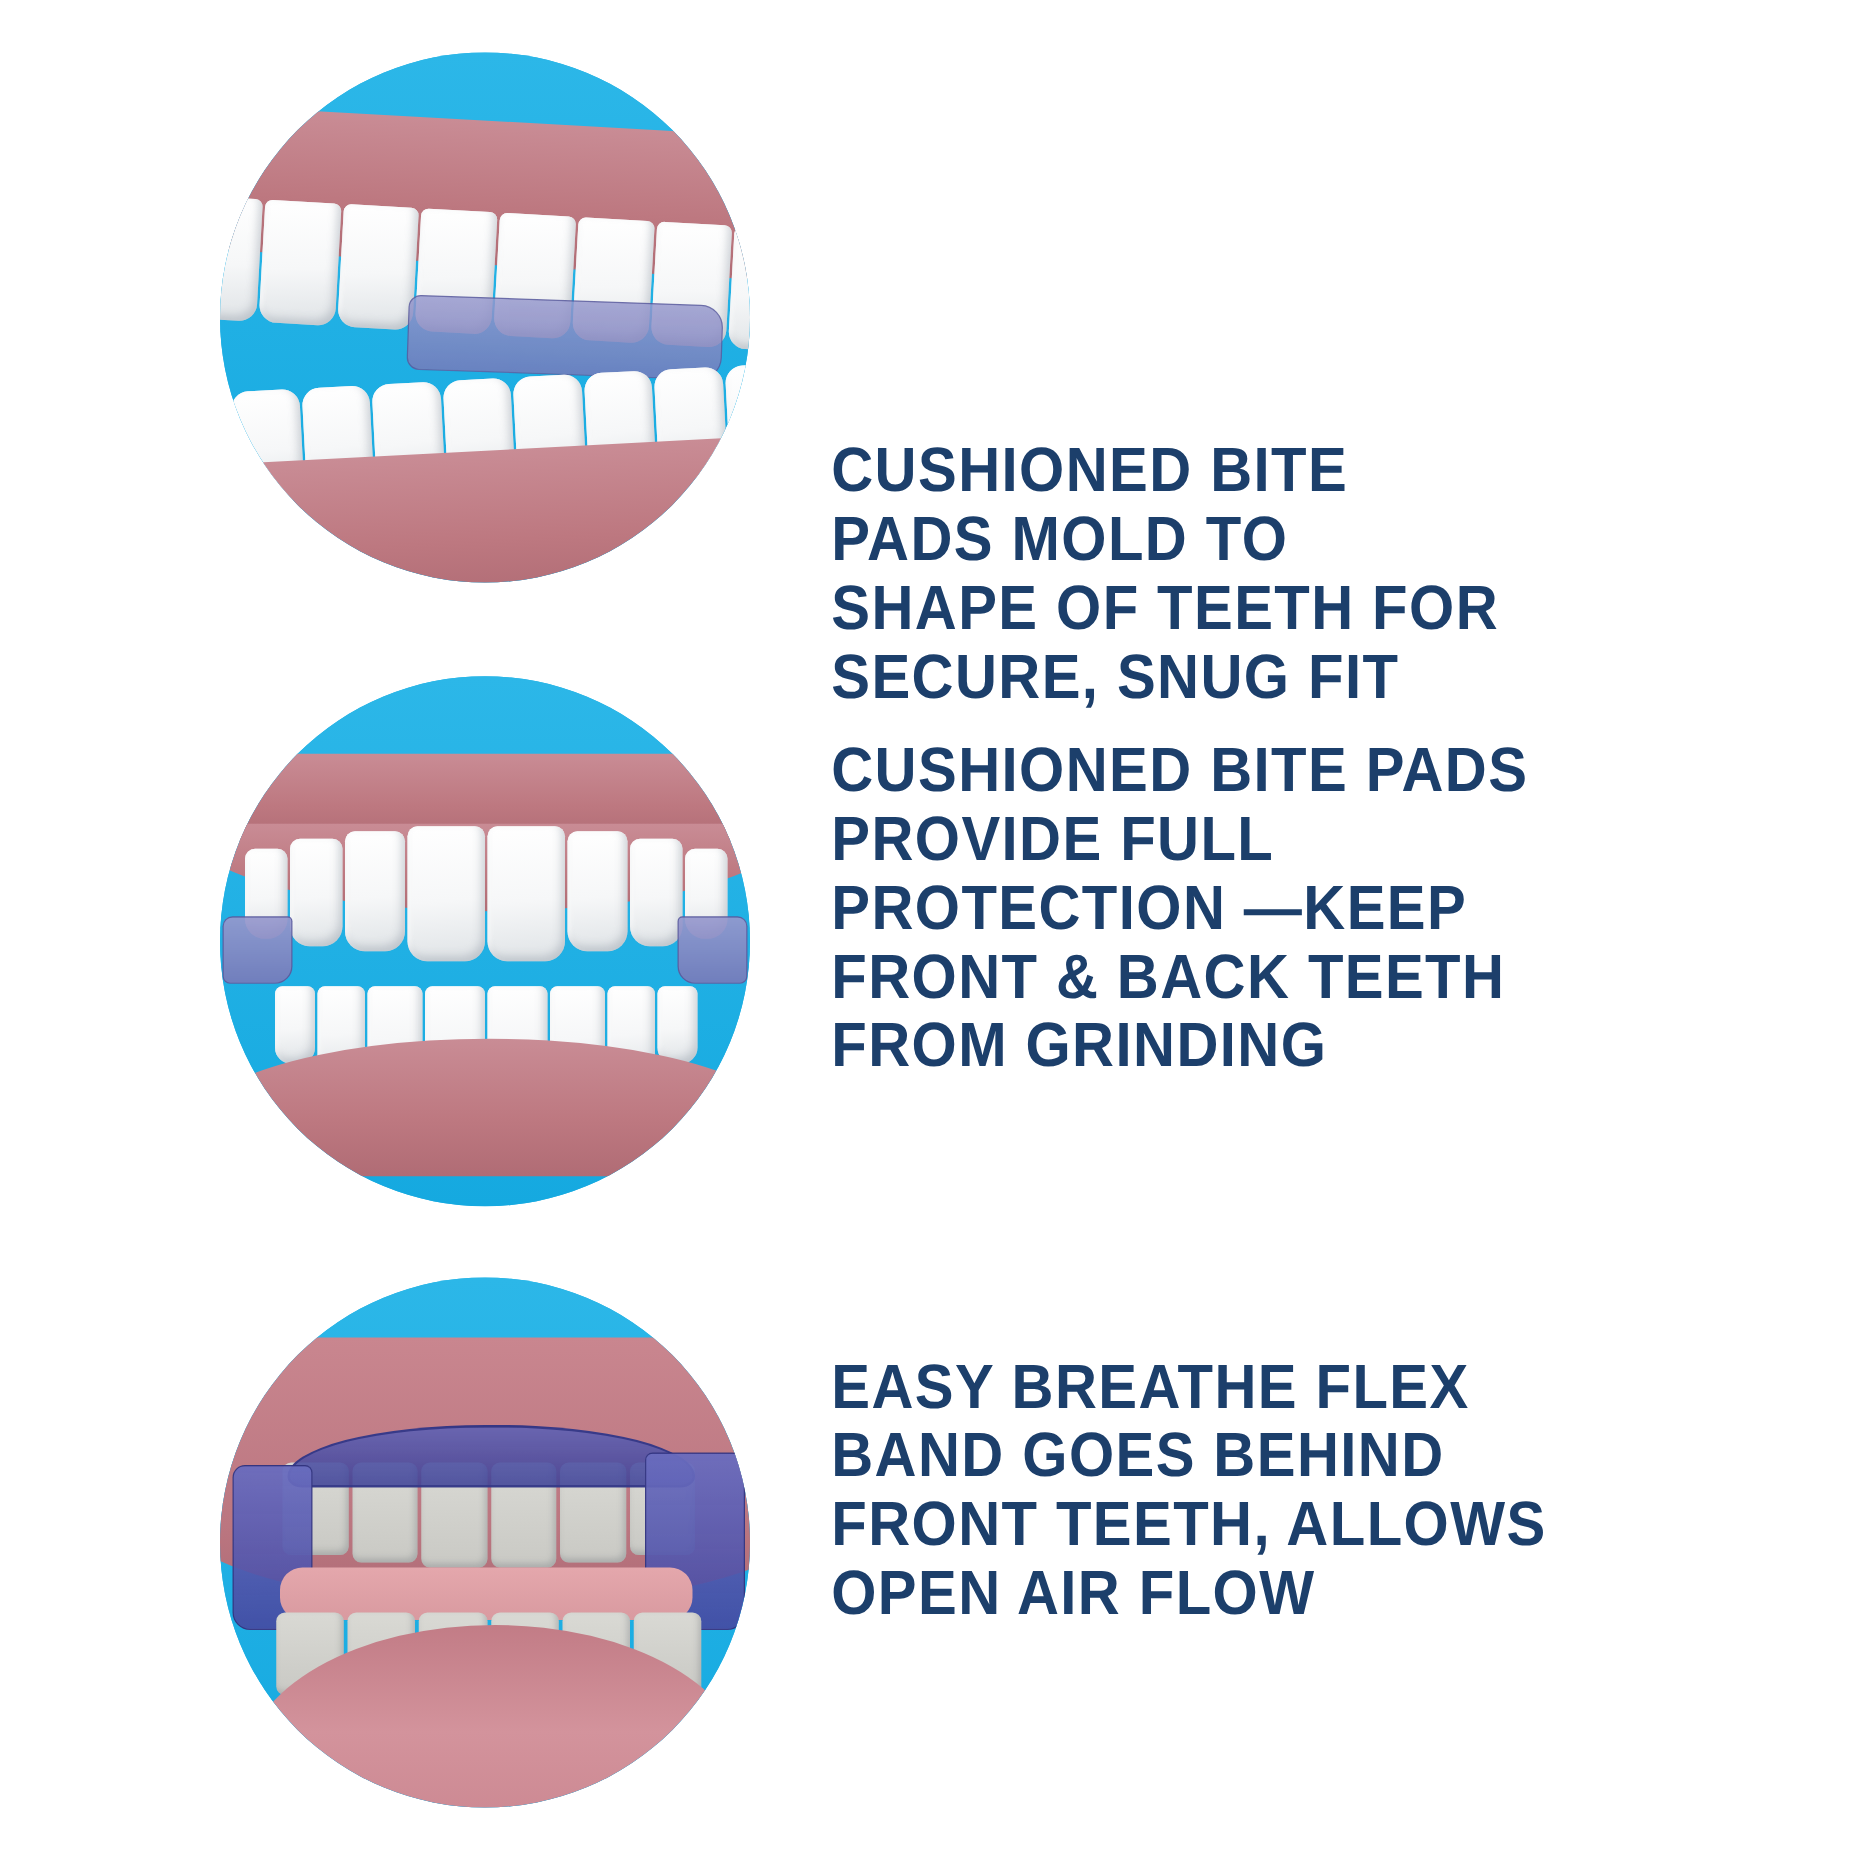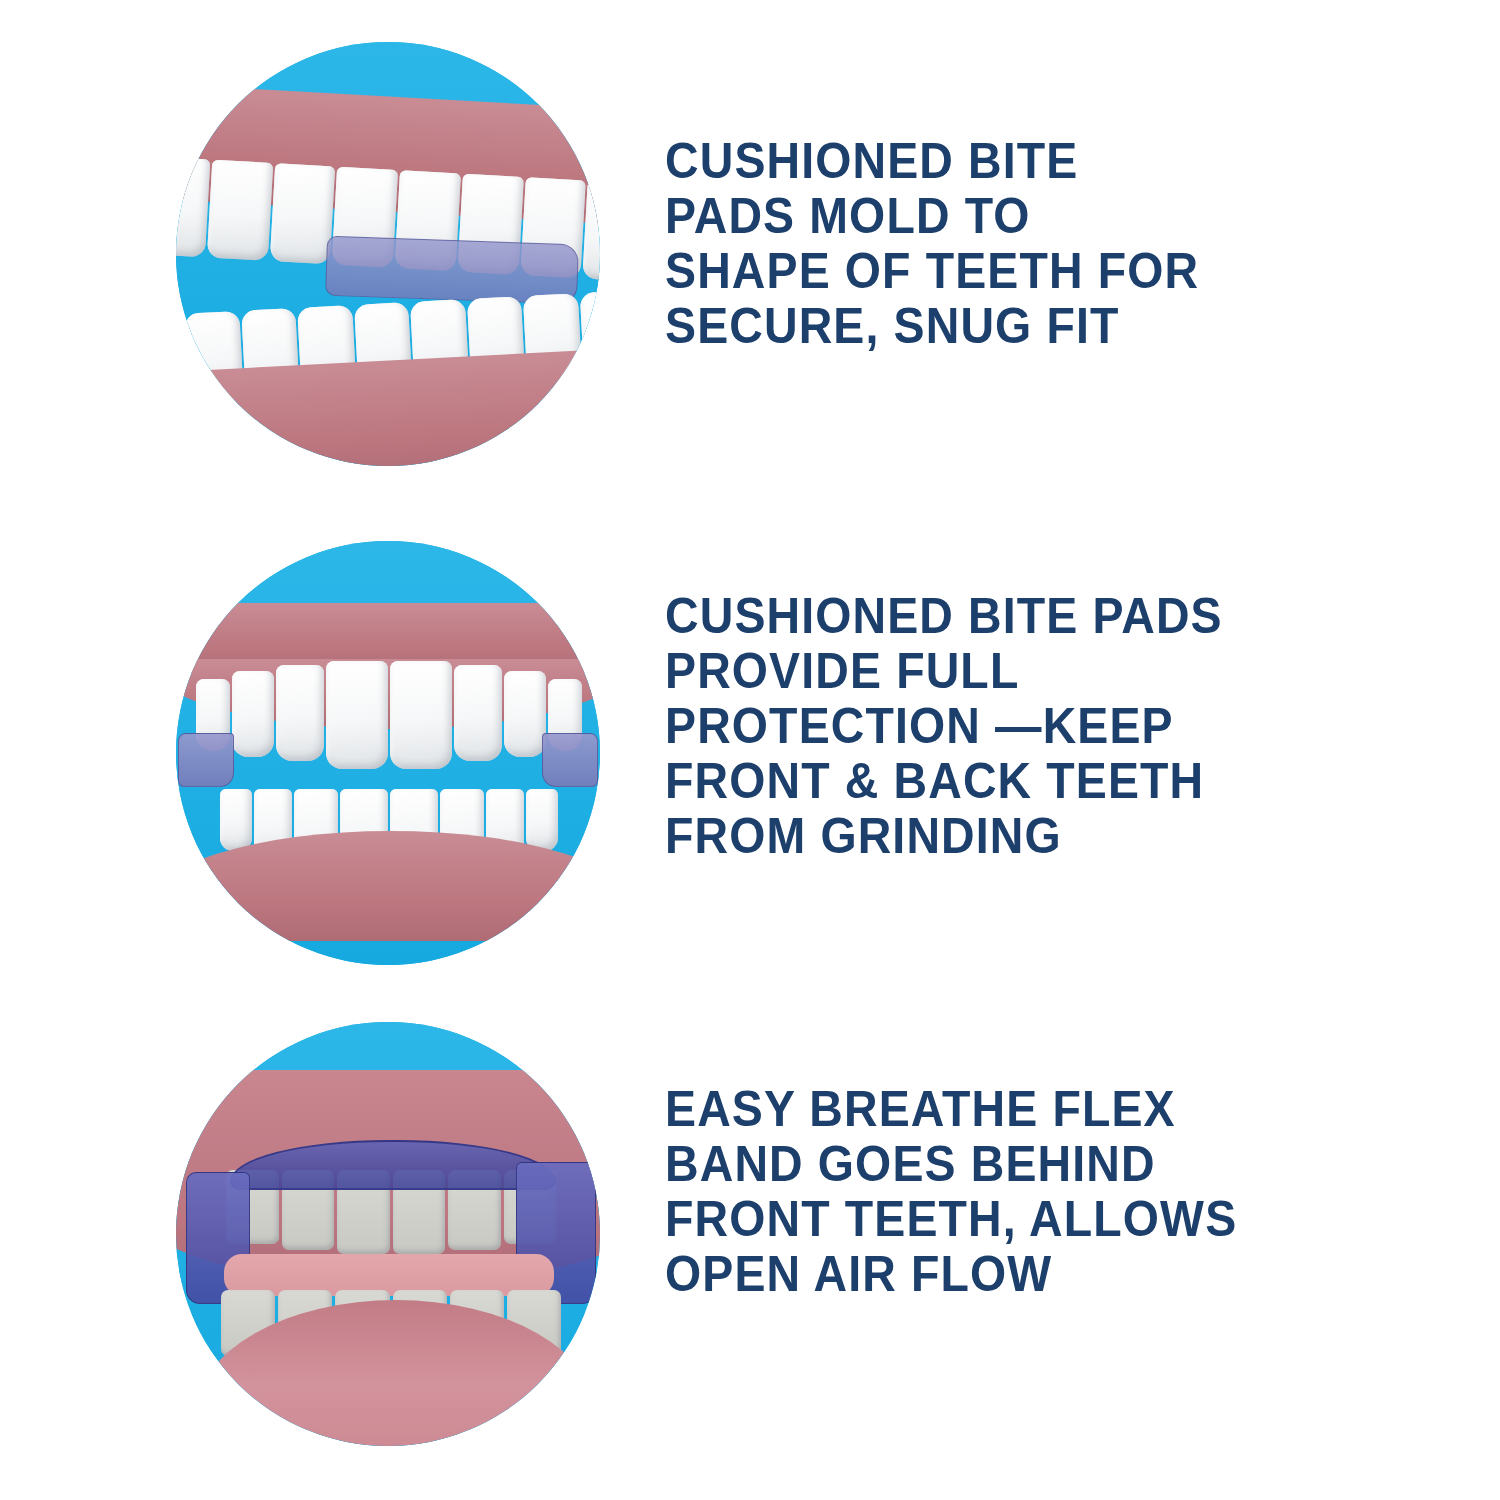--- a/index.html
+++ b/index.html
@@ -23,21 +23,21 @@
   }
 
   
   .feature-row {
     position: absolute;
     left: 0;
     width: 1500px;
     display: flex;
     align-items: flex-start;
   }
-  #feature-row-1 { top: 42px;   height: 430px; }
+  #feature-row-1 { top: 42px;   height: 430px; align-items: center; }
   #feature-row-2 { top: 541px;  height: 430px; }
   #feature-row-3 { top: 1022px; height: 430px; }
 
   .media-col {
     width: 600px;
     height: 430px;
     position: relative;
     flex: 0 0 600px;
   }
 

